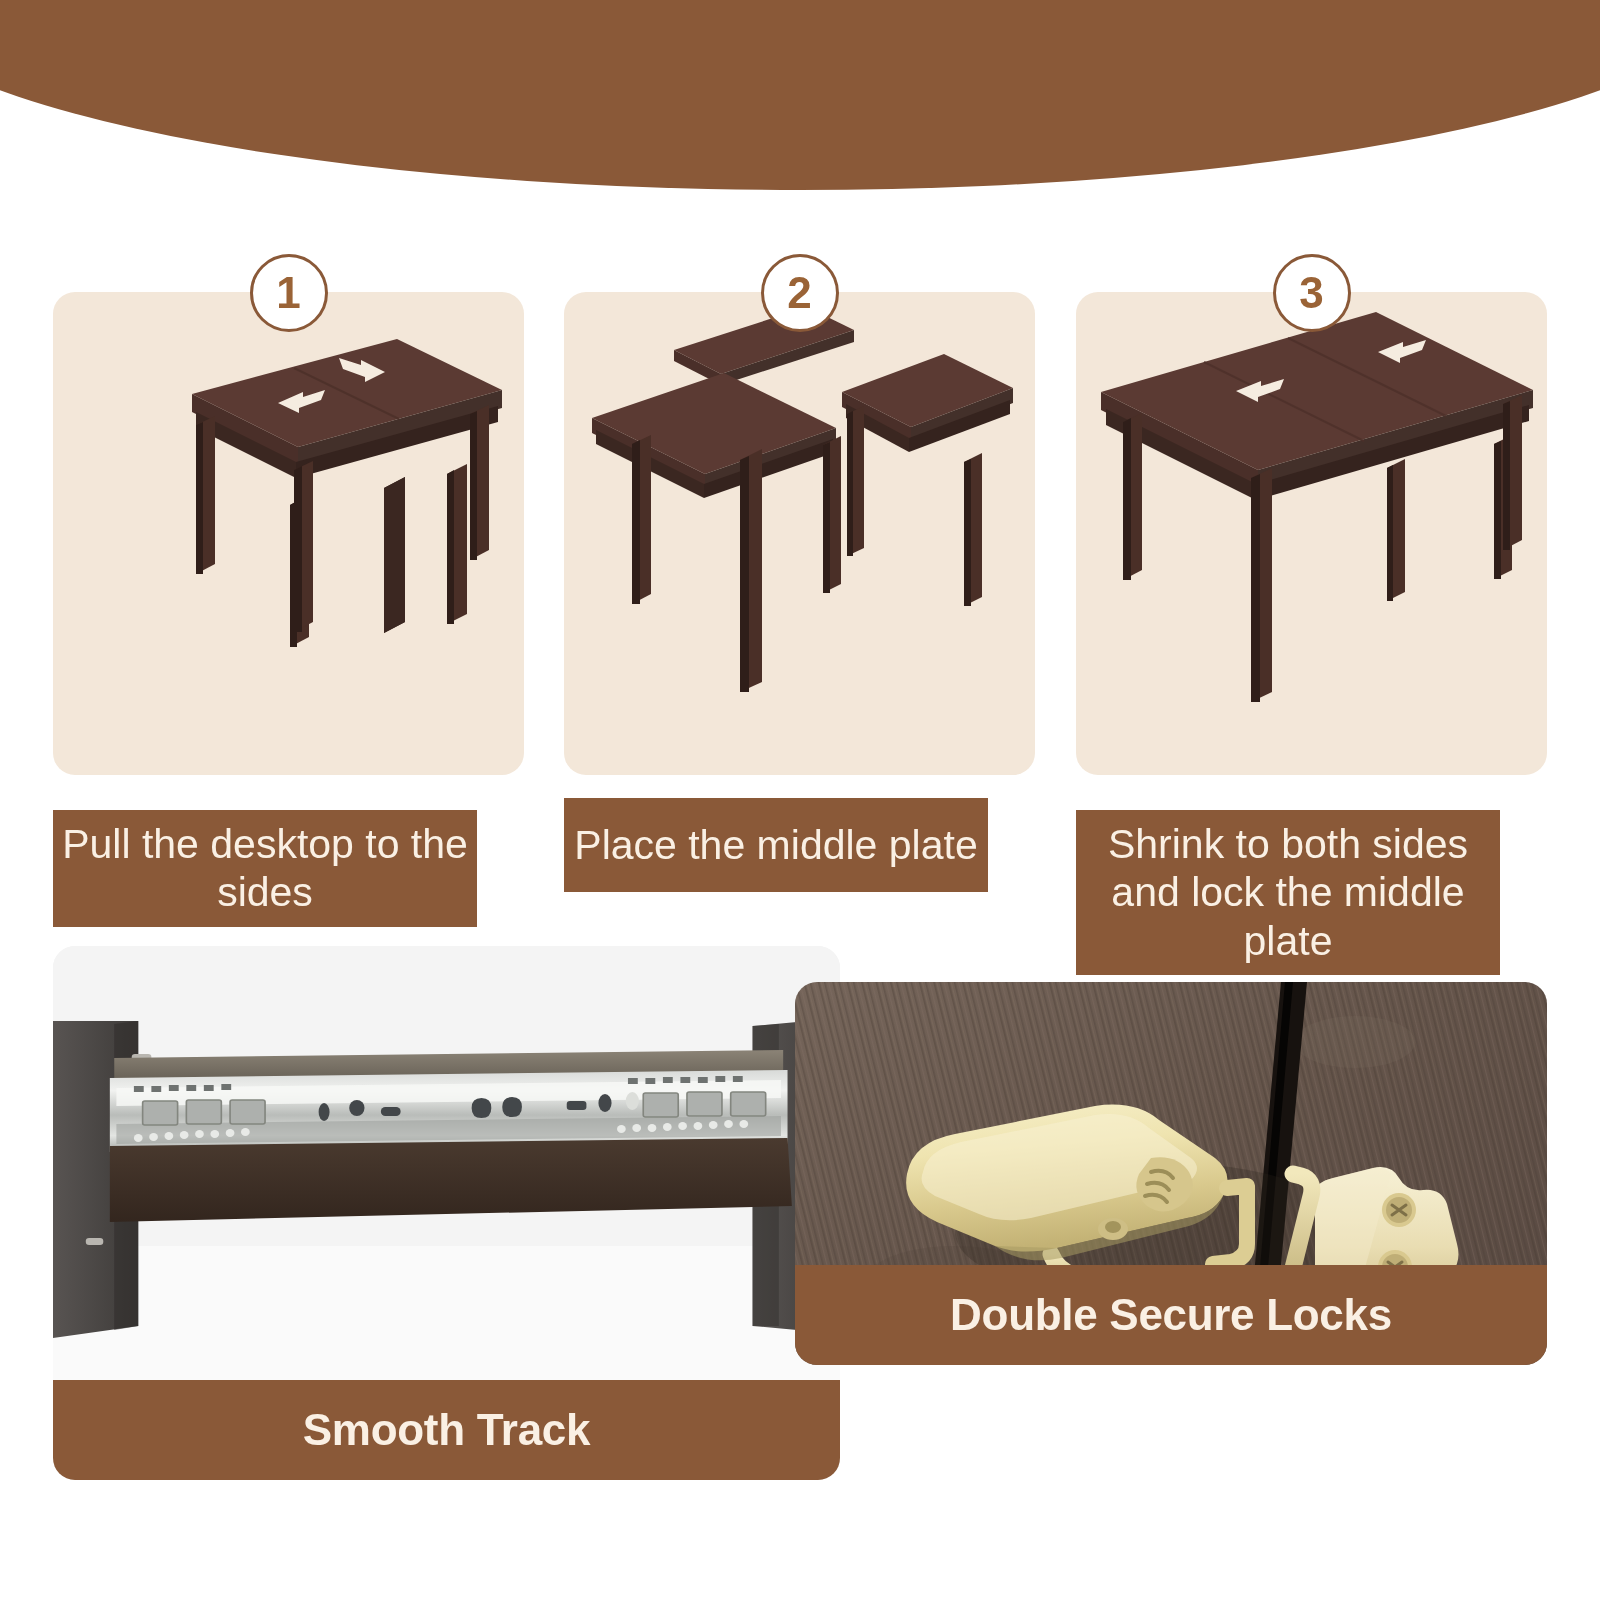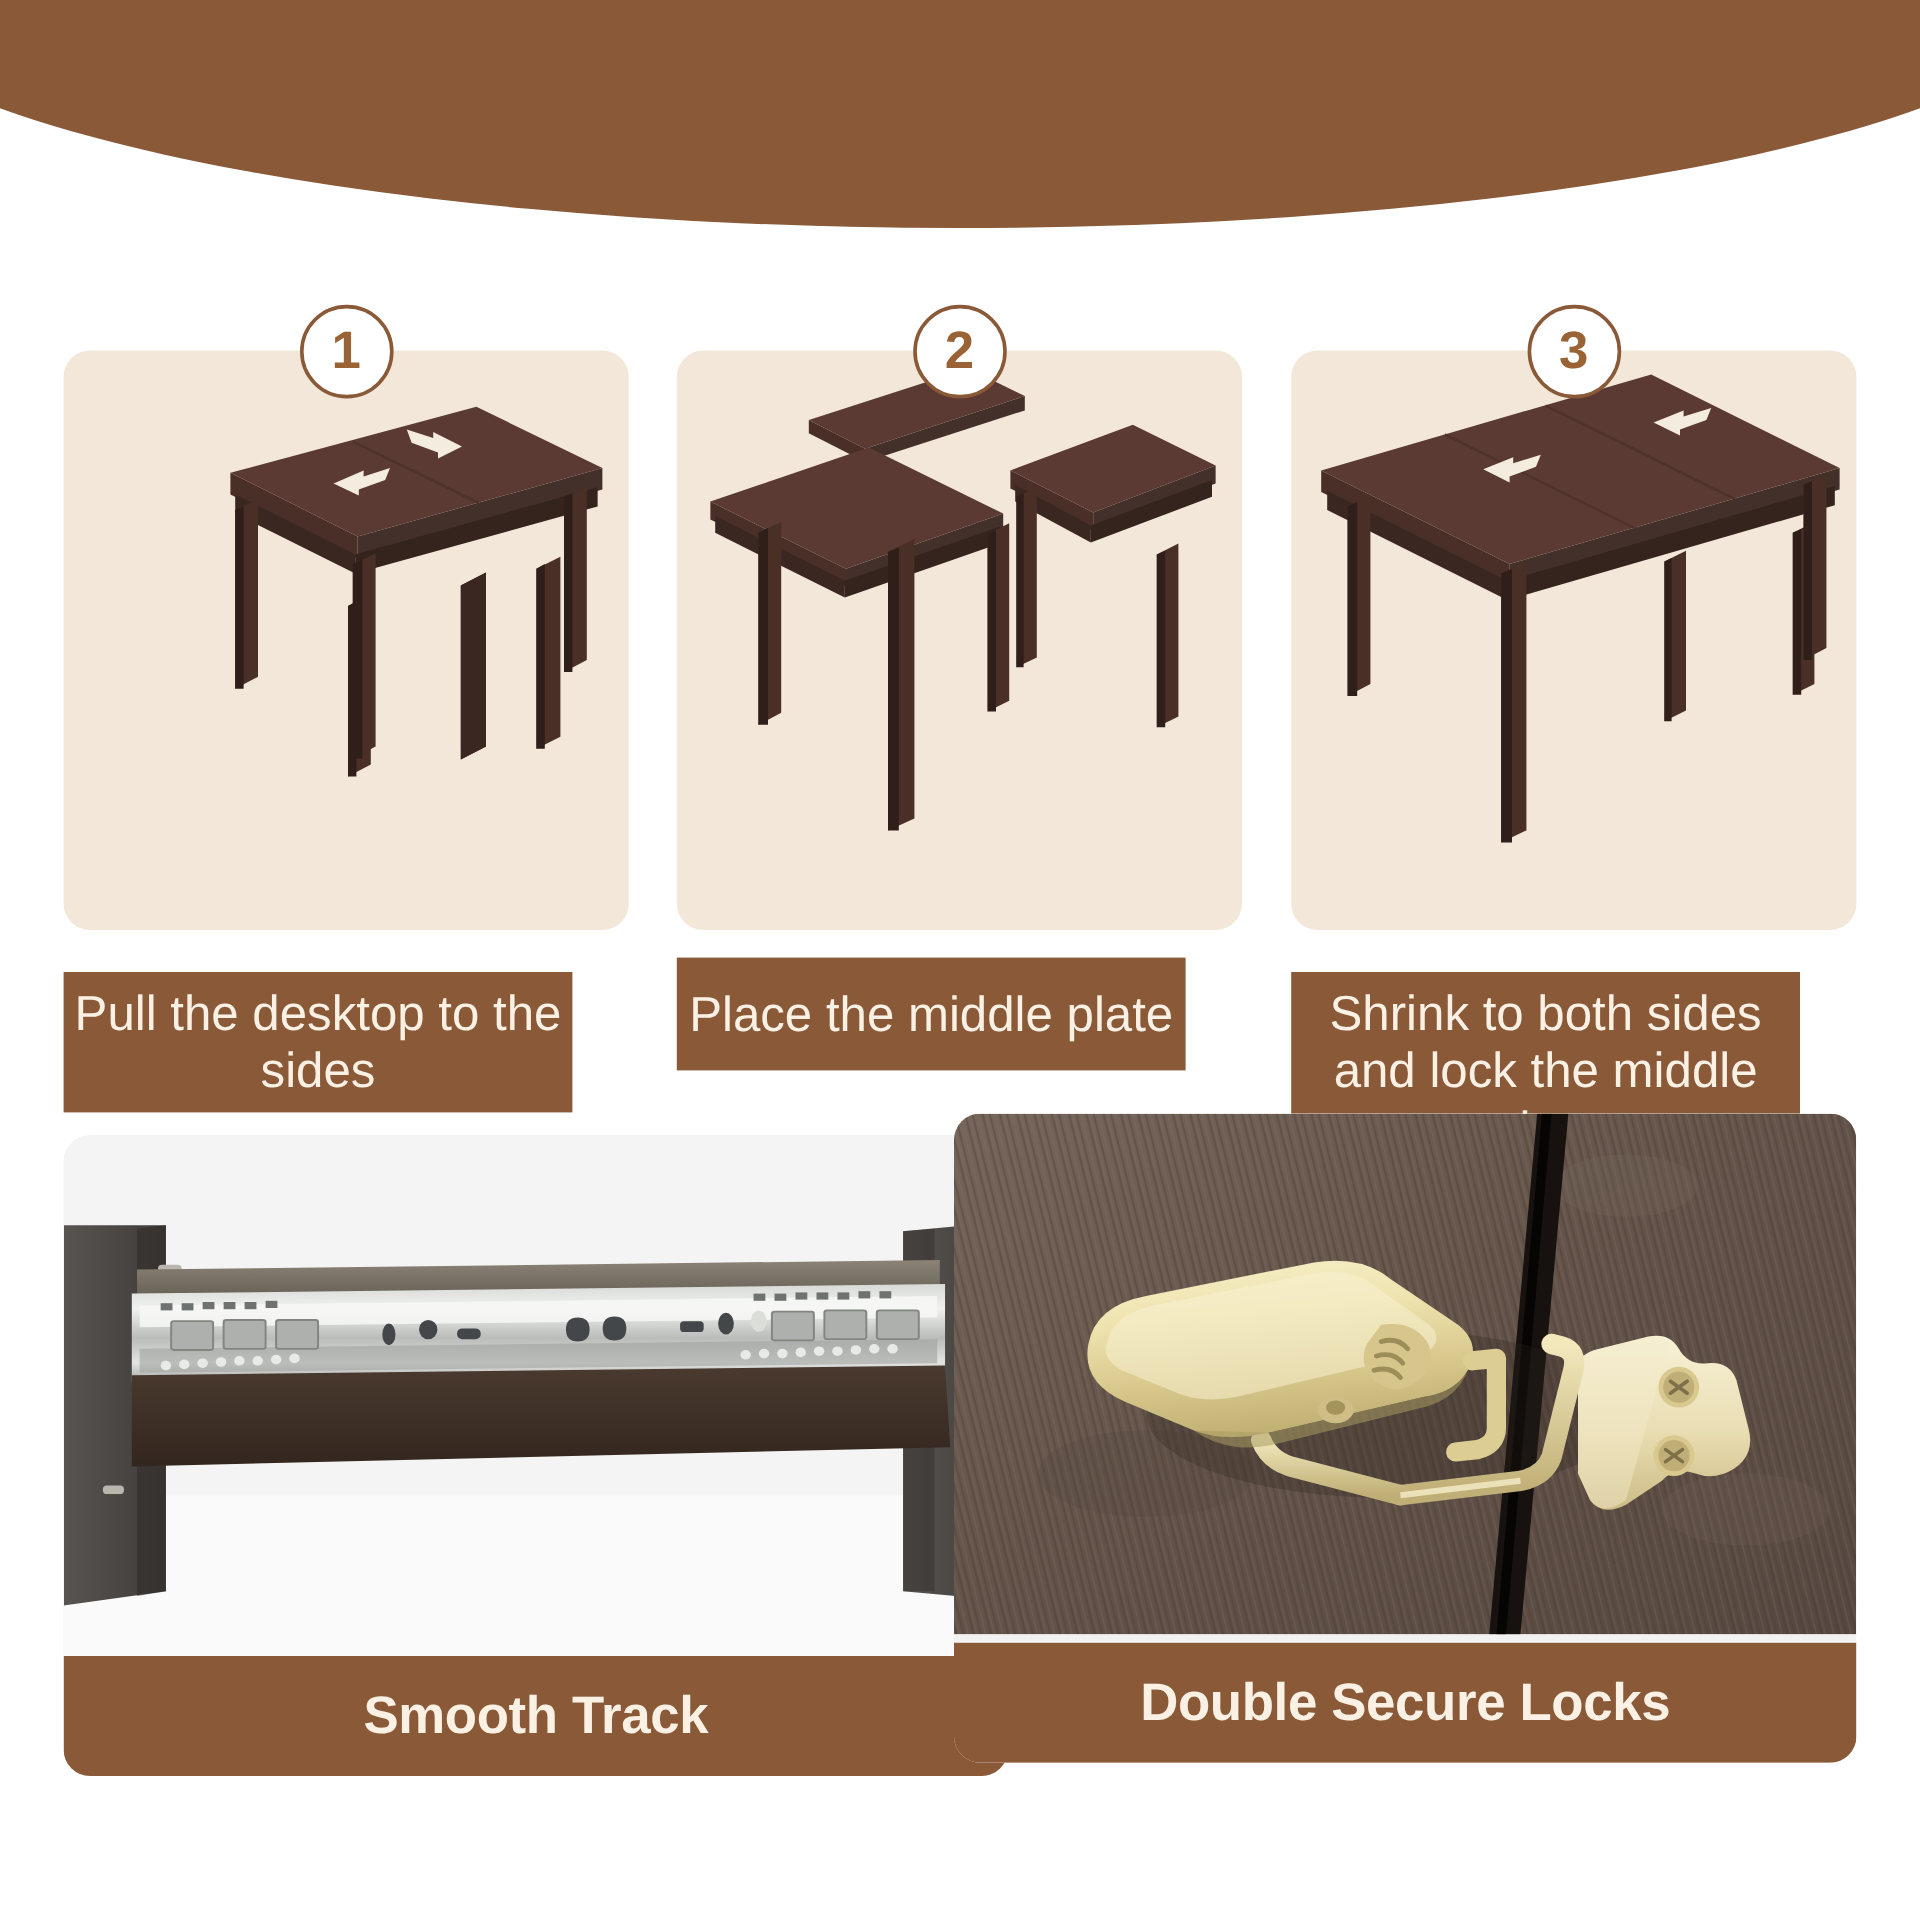--- a/index.html
+++ b/index.html
@@ -125,21 +125,21 @@
   .illus svg { display: block; width: 100%; height: 100%; }
 
   
   .panel {
     position: absolute;
     border-radius: 22px;
     overflow: hidden;
     background: #F2F2F2;
   }
   .panel-left  { left: 53px;  top: 946px; width: 787px; height: 534px; }
-  .panel-right { left: 795px; top: 928px; width: 752px; height: 541px; }
+  .panel-right { left: 795px; top: 982px; width: 752px; height: 383px; }
 
   .panel-media {
     position: absolute;
     left: 0; top: 0;
     width: 100%;
     height: 434px;
     overflow: hidden;
   }
   .panel-media svg { display: block; width: 100%; height: 100%; }
 

